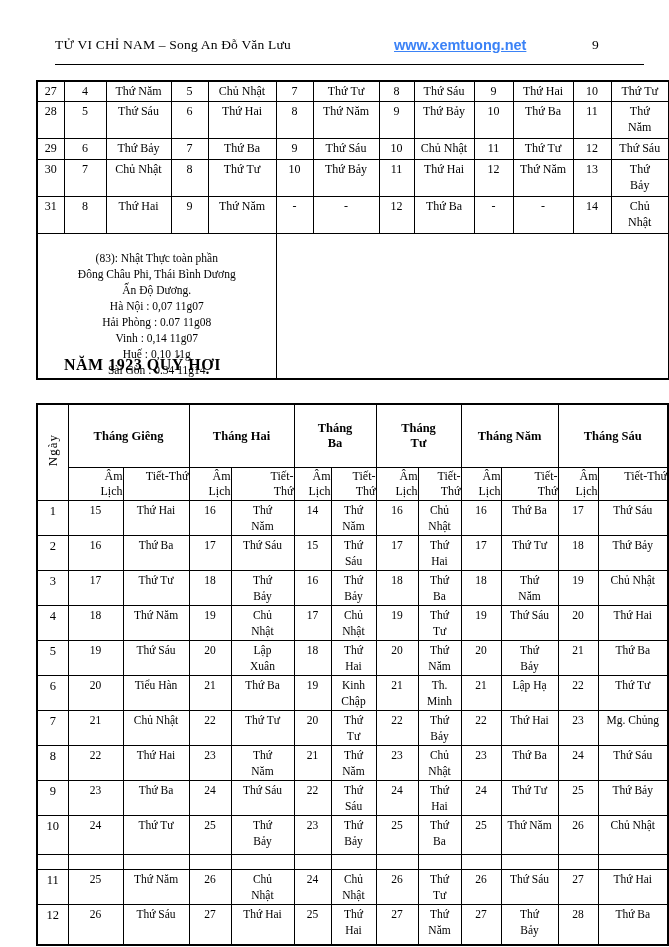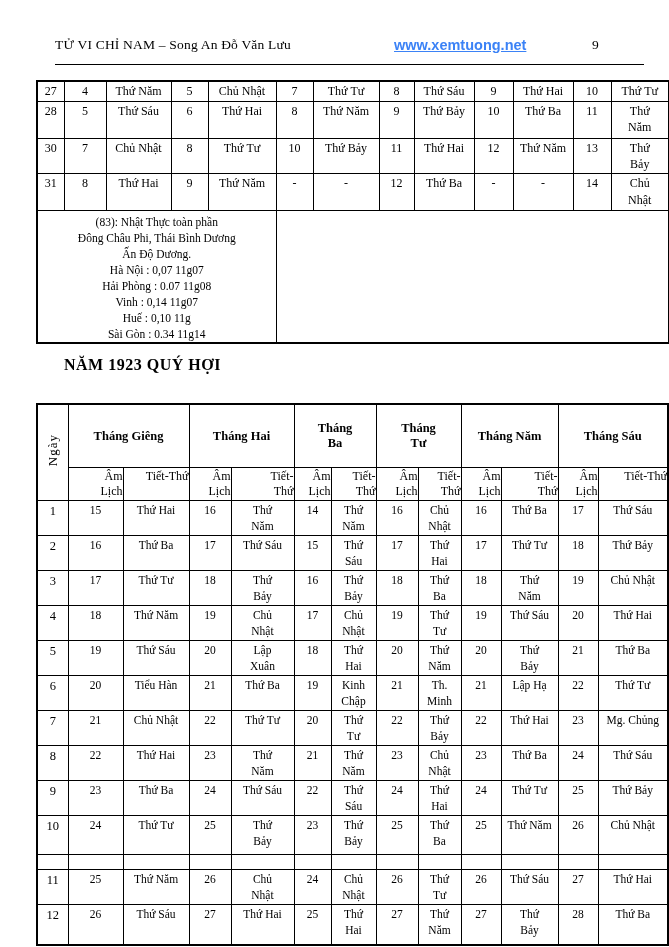--- a/index.html
+++ b/index.html
@@ -19,21 +19,21 @@
   .top-table { position:absolute; left:36px; top:80px; width:632px; border:2px solid #000; }
   .top-table td { border:1px solid #000; text-align:center; vertical-align:top;
                   font-size:12px; line-height:1.4; padding:1px 1px 0;
                   white-space:pre-line; overflow:hidden; }
   .top-table tr:nth-child(1){ height:20px; }
   .top-table tr:nth-child(2){ height:37px; }
   .top-table tr:nth-child(3){ height:21px; }
   .top-table tr:nth-child(4){ height:37px; }
   .top-table tr:nth-child(5){ height:37px; }
   .top-table tr.note-row { height:105px; }
-  .top-table td.note-cell { font-size:11.5px; line-height:16px; padding-top:3px;
+  .top-table td.note-cell { font-size:11.5px; line-height:16px; padding-top:16px;
                             white-space:normal; }
   .note-line { text-align:center; }
   
   .year-heading { position:absolute; left:64px; top:356px; margin:0;
                   font-size:16px; font-weight:bold; letter-spacing:.5px; }
   
   .main-table { position:absolute; left:36px; top:403px; width:631px; border:2px solid #000; }
   .main-table th, .main-table td { border:1px solid #000; overflow:hidden; }
   .main-table thead tr.month-row { height:19px; }
   .main-table thead tr.sub-row   { height:33px; }
@@ -105,20 +105,35 @@
           <td>Thứ Năm</td>
           <td>9</td>
           <td>Thứ Bảy</td>
           <td>10</td>
           <td>Thứ Ba</td>
           <td>11</td>
           <td>Thứ
 Năm</td>
         </tr>
         <tr>
+          <td>29</td>
+          <td>6</td>
+          <td>Thứ Bảy</td>
+          <td>7</td>
+          <td>Thứ Ba</td>
+          <td>9</td>
+          <td>Thứ Sáu</td>
+          <td>10</td>
+          <td>Chủ Nhật</td>
+          <td>11</td>
+          <td>Thứ Tư</td>
+          <td>12</td>
+          <td>Thứ Sáu</td>
+        </tr>
+        <tr>
           <td>30</td>
           <td>7</td>
           <td>Chủ Nhật</td>
           <td>8</td>
           <td>Thứ Tư</td>
           <td>10</td>
           <td>Thứ Bảy</td>
           <td>11</td>
           <td>Thứ Hai</td>
           <td>12</td>

